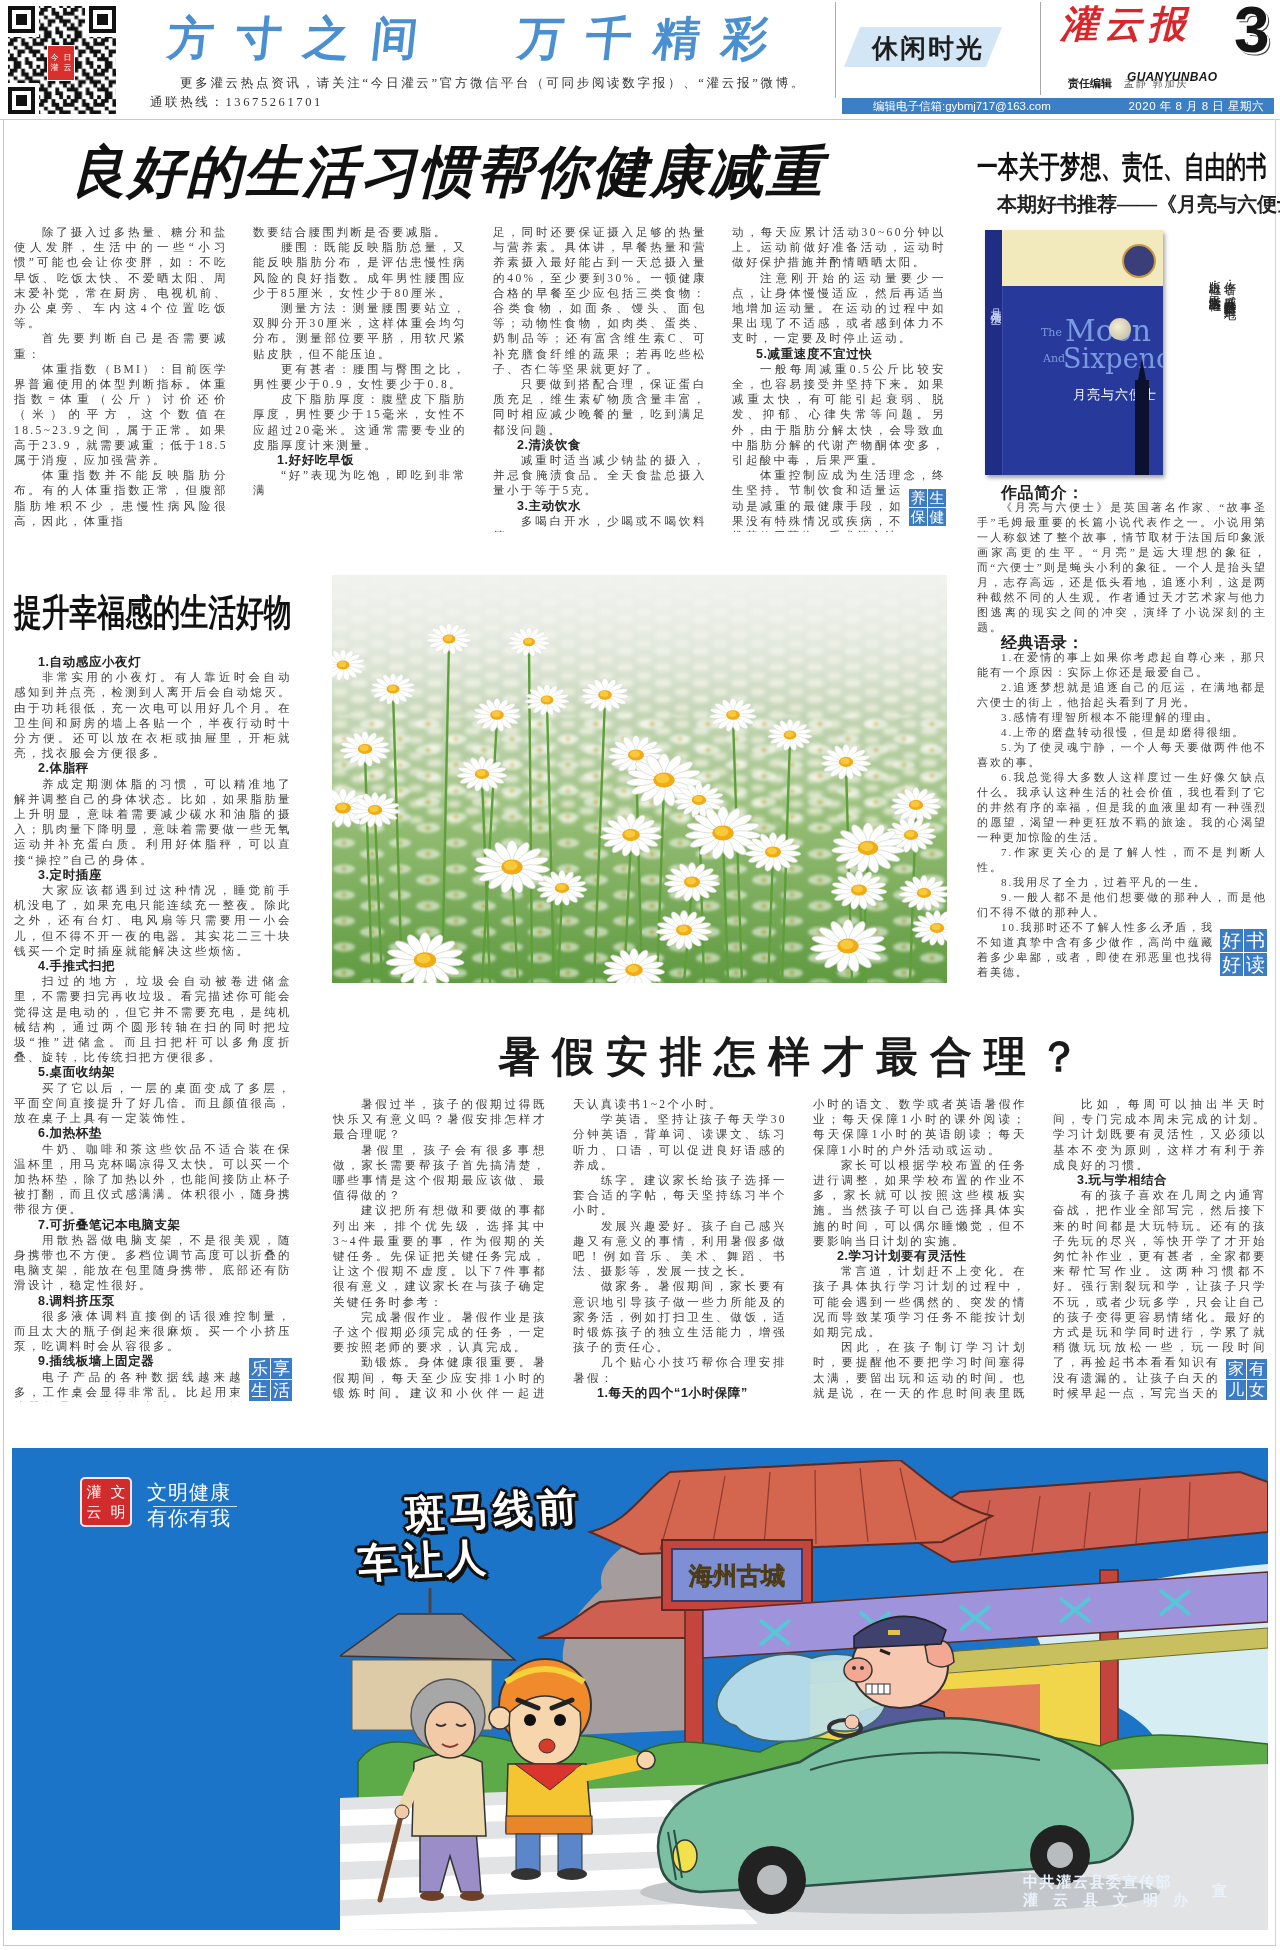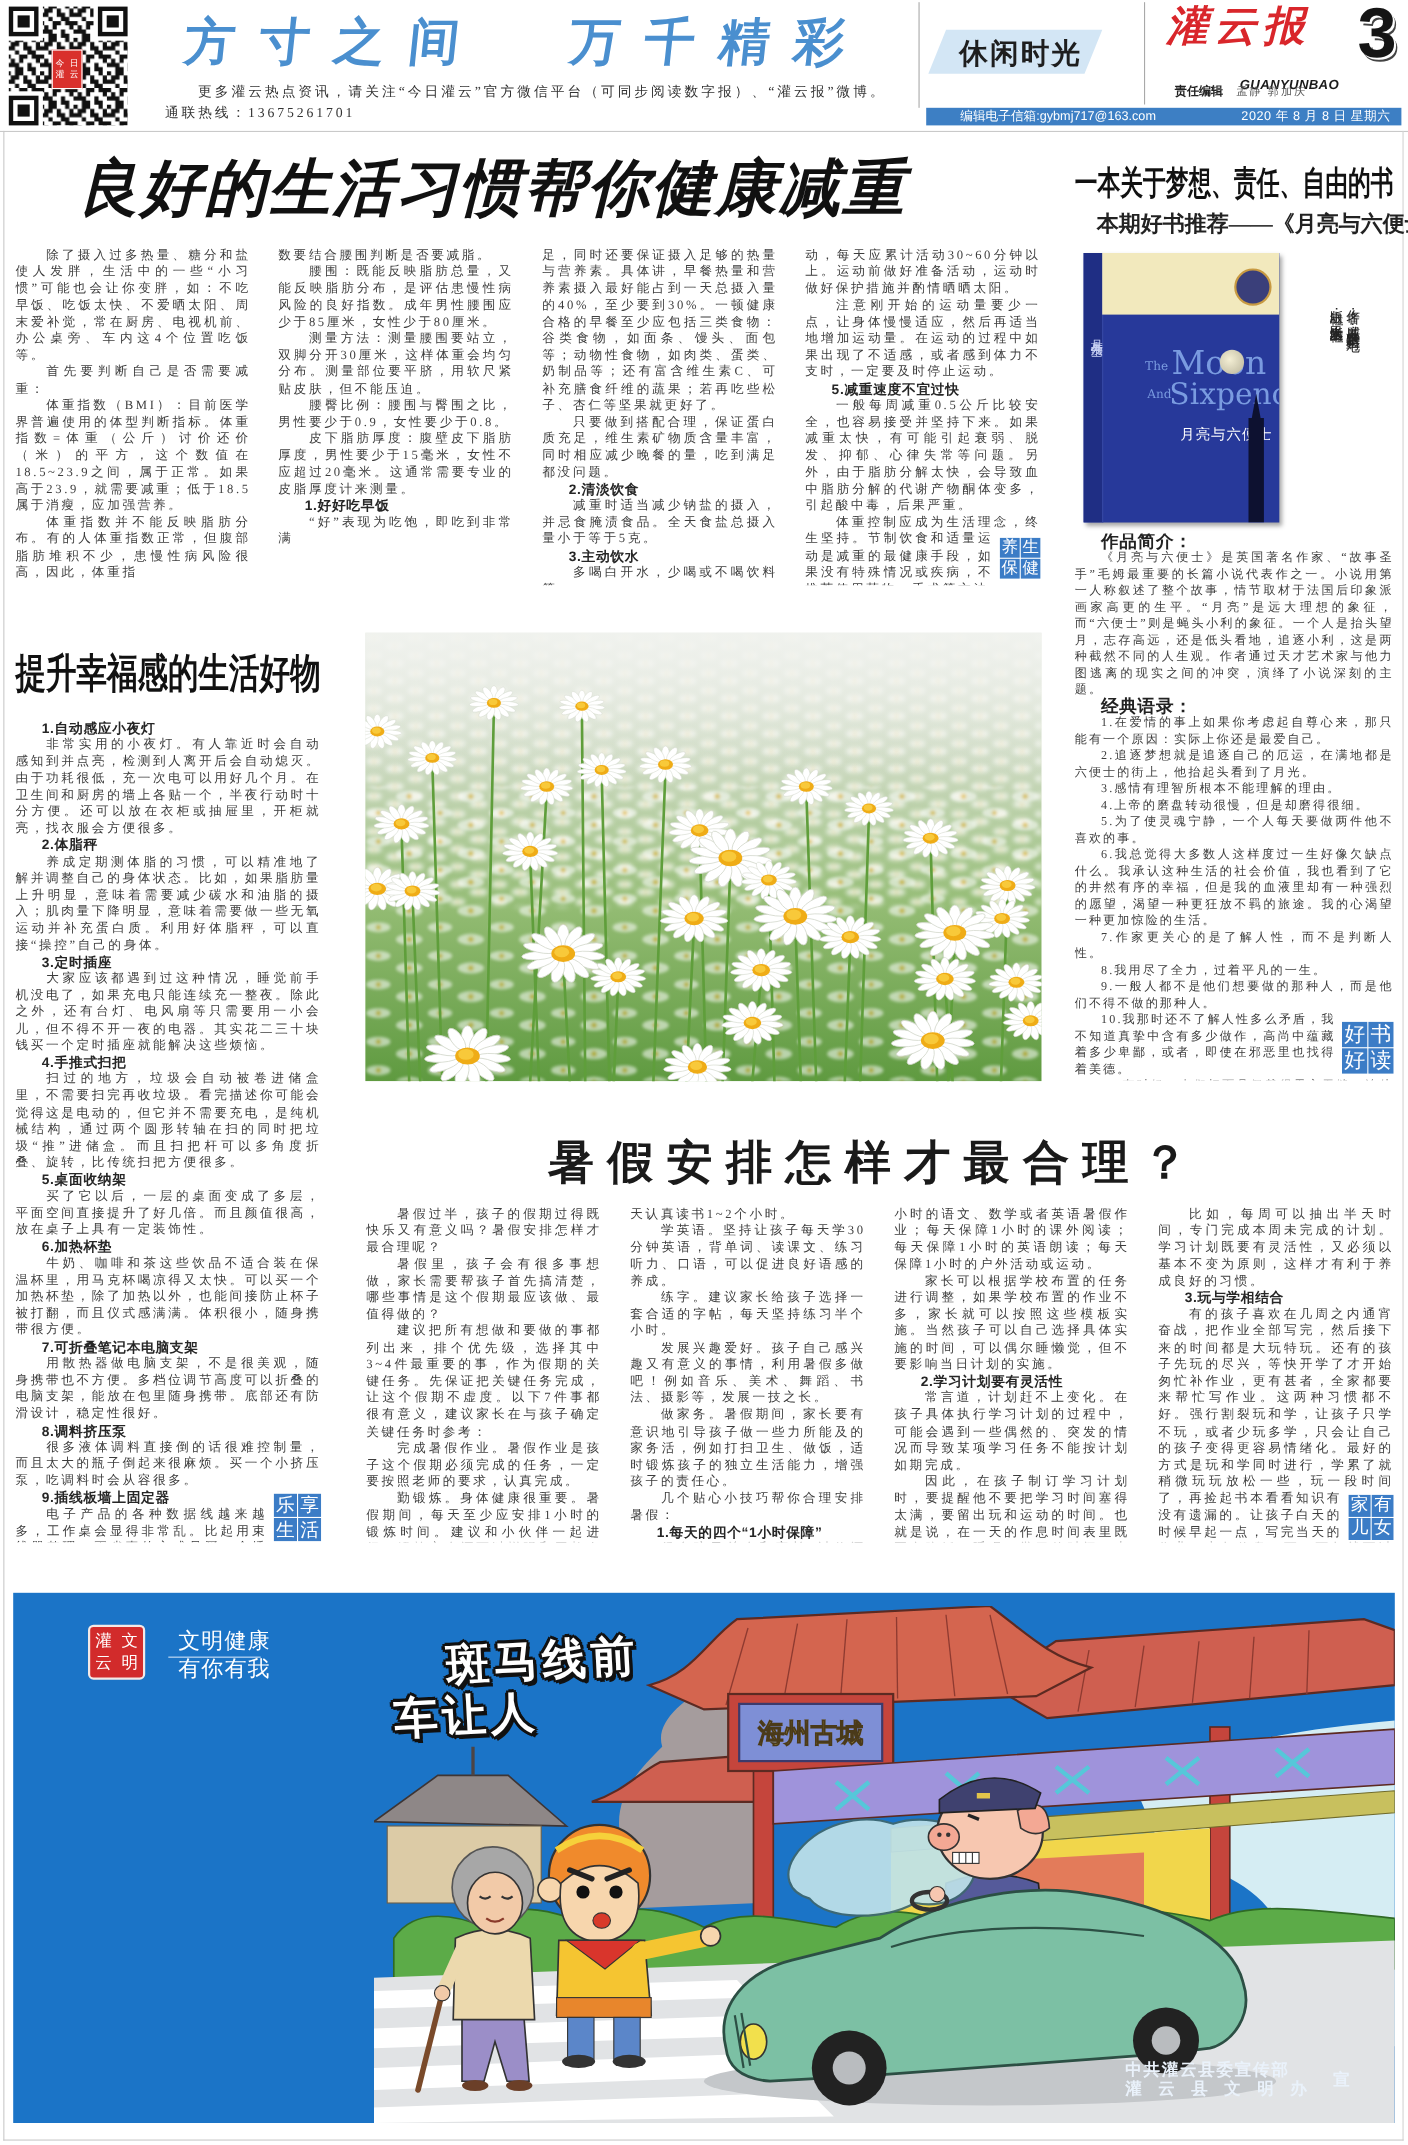--- a/index.html
+++ b/index.html
@@ -50,21 +50,21 @@
   .cover .tower:before{content:"";position:absolute;left:3px;top:-22px;border-left:4px solid transparent;border-right:4px solid transparent;border-bottom:22px solid #0d1130;}
   .credits{position:absolute;left:1207px;top:272px;height:170px;writing-mode:vertical-rl;font-family:"Liberation Sans","DejaVu Sans",sans-serif;font-size:12.5px;line-height:15px;letter-spacing:0.4px;color:#222;}
   .book-body{position:absolute;left:977px;top:485px;width:290px;height:497px;overflow:hidden;font-size:11px;line-height:15px;letter-spacing:1.9px;color:#3d3d3d;text-align:justify;}
   .book-body p{margin:0;text-indent:24px;}
   .book-body p.h{font-family:"Liberation Sans","DejaVu Sans",sans-serif;font-weight:bold;font-size:16px;letter-spacing:0.6px;color:#222;}
   
   .photo{position:absolute;left:332px;top:575px;width:615px;height:408px;}
   
   .ad{position:absolute;left:12px;top:1448px;width:1256px;height:482px;background:#1b74c7;overflow:hidden;}
   .seal{position:absolute;left:80px;top:1477px;width:48px;height:46px;background:#d22b2b;border:2px solid #f4e9e6;border-radius:5px;display:grid;grid-template-columns:1fr 1fr;align-content:center;font-family:"Liberation Serif","DejaVu Serif",serif;font-size:15px;line-height:20px;color:#fff;text-align:center;}
-  .ad-slogan{position:absolute;left:162px;color:#fff;font-size:20px;line-height:24px;letter-spacing:1px;white-space:nowrap;}
+  .ad-slogan{position:absolute;left:147px;color:#fff;font-size:20px;line-height:24px;letter-spacing:1px;white-space:nowrap;}
   .ad-slogan-line{position:absolute;left:153px;top:1506px;width:84px;height:1px;background:#cfe3f7;}
   .ad-title{position:absolute;color:#fff;font-family:"Liberation Sans","DejaVu Sans",sans-serif;font-weight:bold;font-size:40px;line-height:48px;letter-spacing:4px;white-space:nowrap;transform:rotate(-3deg);text-shadow:2px 2px 0 #111,-2px -2px 0 #111,2px -2px 0 #111,-2px 2px 0 #111,0 3px 0 #111,3px 0 0 #111,-3px 0 0 #111,0 -3px 0 #111,3px 4px 0 #111;}
   .ad-art{position:absolute;left:340px;top:1460px;}
   .ad-credit{position:absolute;left:1023px;color:#eaf2fb;font-family:"Liberation Sans","DejaVu Sans",sans-serif;font-weight:bold;font-size:15px;line-height:17px;white-space:nowrap;}
 </style>
 </head>
 <body>
 
 <div id="page">
 
@@ -128,21 +128,21 @@
   <div class="col" style="left:14px;top:225px;height:307px;">
     <p>除了摄入过多热量、糖分和盐使人发胖，生活中的一些“小习惯”可能也会让你变胖，如：不吃早饭、吃饭太快、不爱晒太阳、周末爱补觉，常在厨房、电视机前、办公桌旁、车内这4个位置吃饭等。</p>
     <p>首先要判断自己是否需要减重：</p>
     <p>体重指数（BMI）：目前医学界普遍使用的体型判断指标。体重指数=体重（公斤）讨价还价（米）的平方，这个数值在18.5~23.9之间，属于正常。如果高于23.9，就需要减重；低于18.5属于消瘦，应加强营养。</p>
     <p>体重指数并不能反映脂肪分布。有的人体重指数正常，但腹部脂肪堆积不少，患慢性病风险很高，因此，体重指</p>
   </div>
   <div class="col" style="left:253px;top:225px;height:307px;">
     <p class="cont">数要结合腰围判断是否要减脂。</p>
     <p>腰围：既能反映脂肪总量，又能反映脂肪分布，是评估患慢性病风险的良好指数。成年男性腰围应少于85厘米，女性少于80厘米。</p>
     <p>测量方法：测量腰围要站立，双脚分开30厘米，这样体重会均匀分布。测量部位要平脐，用软尺紧贴皮肤，但不能压迫。</p>
-    <p>腰臀比例：腰围与臀围之比，男性要少于0.9，女性要少于0.8。</p>
+    <p>更有甚者：腰围与臀围之比，男性要少于0.9，女性要少于0.8。</p>
     <p>皮下脂肪厚度：腹壁皮下脂肪厚度，男性要少于15毫米，女性不应超过20毫米。这通常需要专业的皮脂厚度计来测量。</p>
     <p class="h">1.好好吃早饭</p>
     <p>“好”表现为吃饱，即吃到非常满</p>
   </div>
   <div class="col" style="left:493px;top:225px;height:307px;">
     <p class="cont">足，同时还要保证摄入足够的热量与营养素。具体讲，早餐热量和营养素摄入最好能占到一天总摄入量的40%，至少要到30%。一顿健康合格的早餐至少应包括三类食物：谷类食物，如面条、馒头、面包等；动物性食物，如肉类、蛋类、奶制品等；还有富含维生素C、可补充膳食纤维的蔬果；若再吃些松子、杏仁等坚果就更好了。</p>
     <p>只要做到搭配合理，保证蛋白质充足，维生素矿物质含量丰富，同时相应减少晚餐的量，吃到满足都没问题。</p>
     <p class="h">2.清淡饮食</p>
     <p>减重时适当减少钠盐的摄入，并忌食腌渍食品。全天食盐总摄入量小于等于5克。</p>
     <p class="h">3.主动饮水</p>

